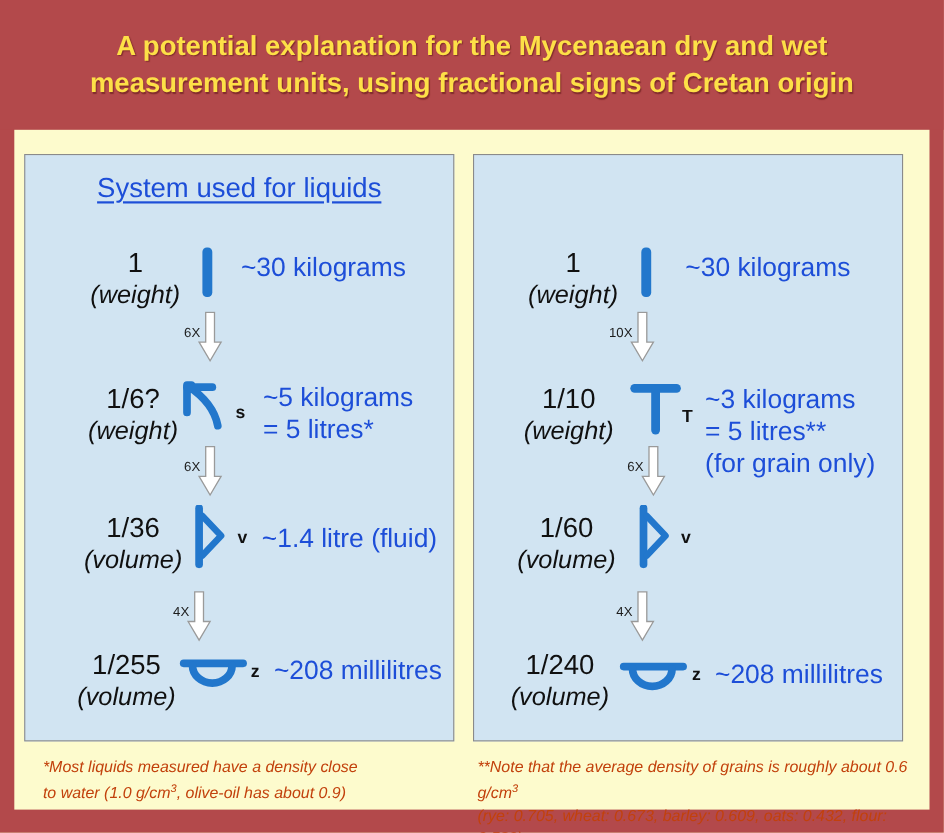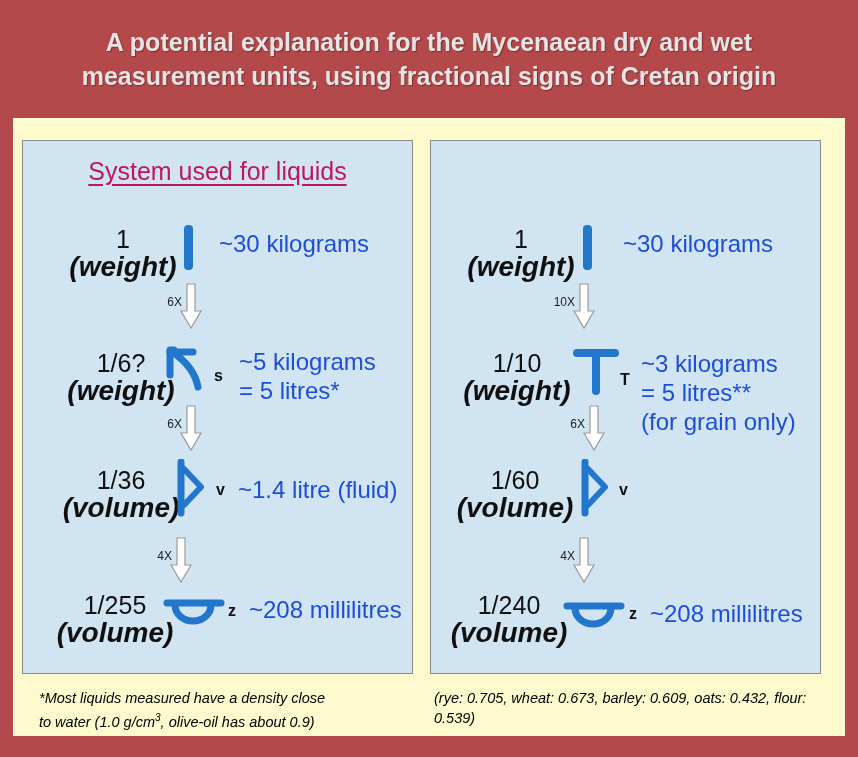--- a/index.html
+++ b/index.html
@@ -20,21 +20,21 @@
     position: absolute;
     left: 0; top: 0;
     width: 858px;
     height: 118px;
     background: #b3494b;
     display: flex;
     align-items: center;
     justify-content: center;
   }
   #header-title {
-    color: #e5e5e5;
+    color: #fde047;
     font-size: 25px;
     font-weight: bold;
     line-height: 34px;
     text-align: center;
     width: 760px;
     text-shadow: 1px 1px 1px rgba(90,20,20,0.55);
   }
 
   
   #panel {
@@ -59,39 +59,38 @@
   }
   #column-liquids { left: 9px; }
   #column-grain   { left: 417px; }
 
   .column-title {
     position: absolute;
     left: 0; right: 0;
     top: 16px;
     text-align: center;
     font-size: 25px;
-    color: #be185d;
+    color: #1d4ed8;
     text-decoration: underline;
     text-underline-offset: 4px;
   }
 
   .frac {
     position: absolute;
     text-align: center;
     font-size: 25px;
     color: #101010;
     line-height: 28px;
     white-space: nowrap;
   }
   .frac .unit {
     display: block;
     font-style: italic;
-    font-size: 28px;
+    font-size: 23px;
     line-height: 28px;
-    font-weight: bold;
   }
 
   .value {
     position: absolute;
     font-size: 24px;
     color: #1d4ed8;
     line-height: 29px;
     white-space: nowrap;
   }
   .value .vline { display: block; }
@@ -124,21 +123,21 @@
     font-size: 12px;
     color: #1c1c1c;
     white-space: nowrap;
   }
 
   
   .footnote {
     position: absolute;
     font-style: italic;
     font-size: 14.5px;
-    color: #000000;
+    color: #c2410c;
     line-height: 20px;
   }
   #footnote-liquids { left: 26px; top: 570px; width: 370px; }
   #footnote-grain   { left: 421px; top: 570px; width: 415px; }
   .footnote sup { font-size: 10px; }
 </style>
 </head>
 <body>
 
 <div id="header">
@@ -293,16 +292,17 @@
       <span class="vline">~208 millilitres</span>
     </div>
   </div>
 
   <div id="footnote-liquids" class="footnote">
     <div>*Most liquids measured have a density close</div>
     <div><span>to water (1.0 g/cm</span><sup>3</sup><span>, olive-oil has about  0.9)</span></div>
   </div>
 
   <div id="footnote-grain" class="footnote">
+    <div><span>**Note that the average density of grains is roughly about 0.6 g/cm</span><sup>3</sup></div>
     <div>(rye: 0.705, wheat: 0.673, barley: 0.609, oats: 0.432,  flour: 0.539)</div>
   </div>
 
 </div>
 
 </body></html>

